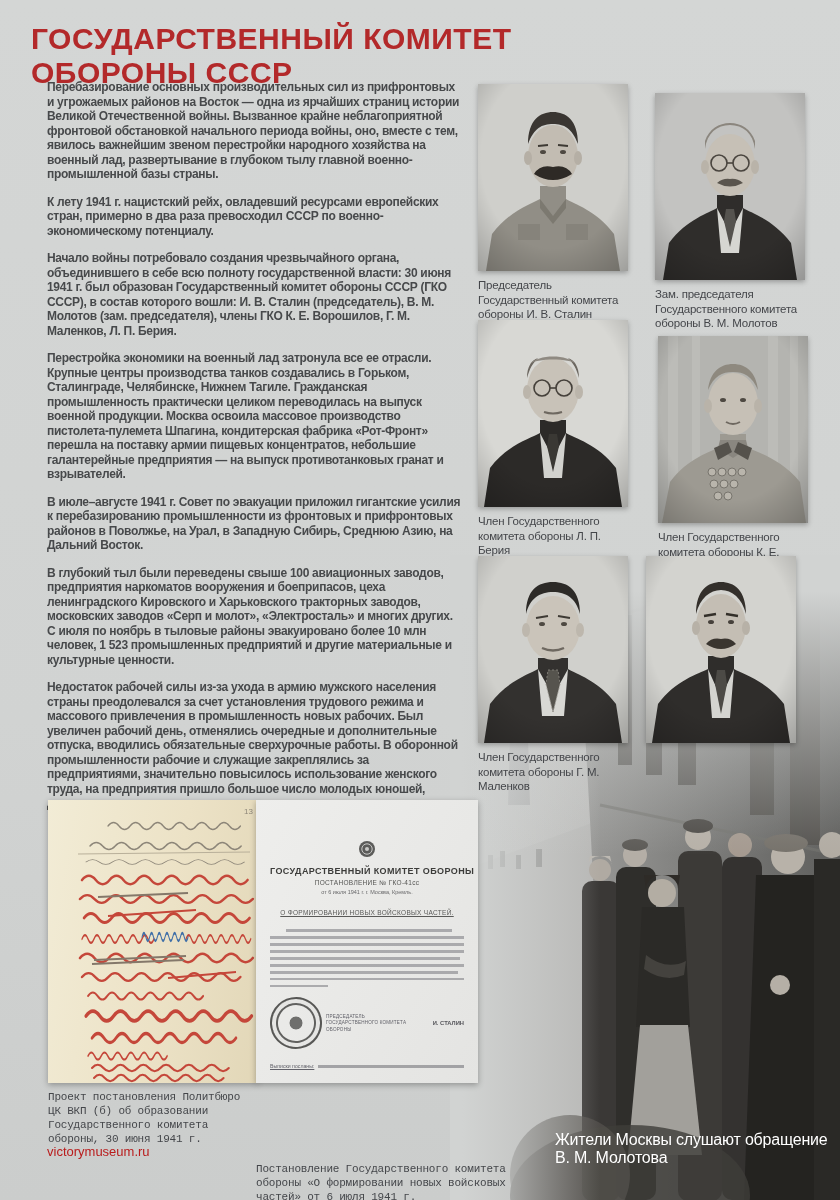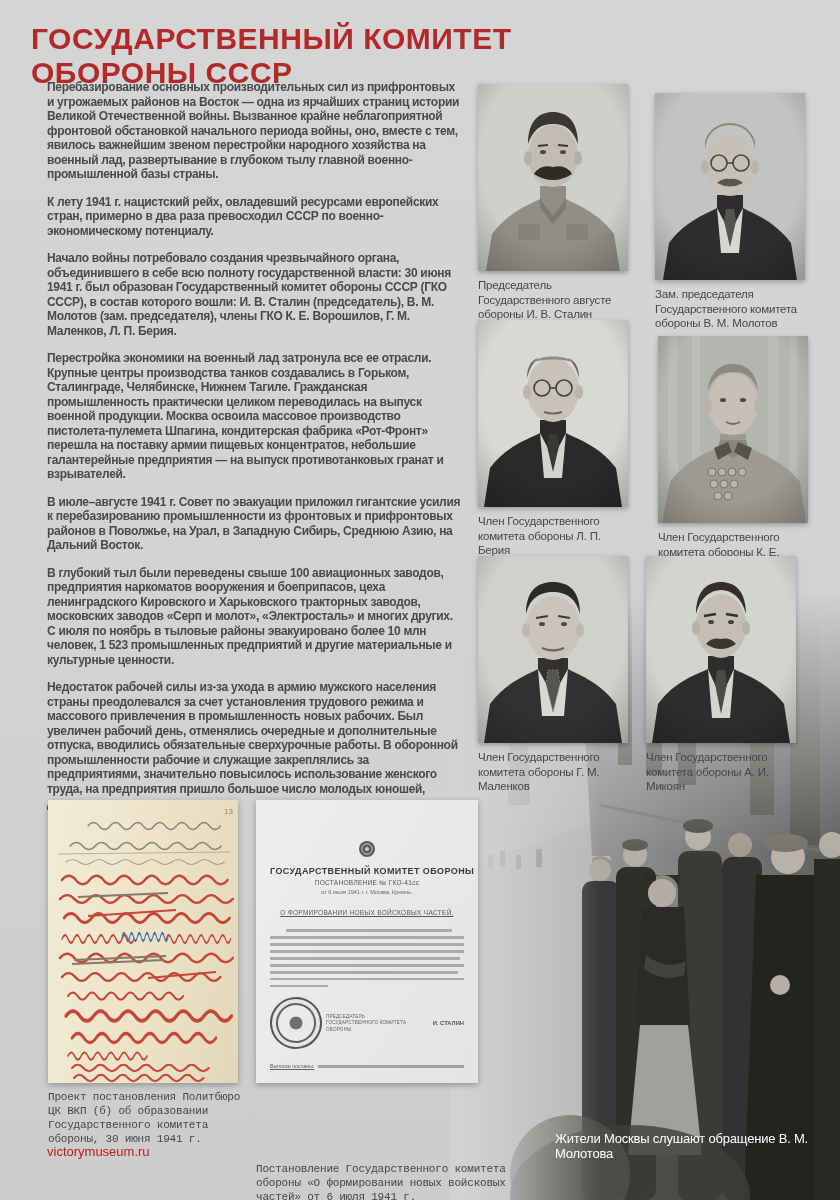--- a/index.html
+++ b/index.html
@@ -40,20 +40,21 @@
 
   
   .doc{position:absolute;z-index:6;box-shadow:0 2px 6px rgba(0,0,0,.3);}
   .doc-caption{
     position:absolute;z-index:6;font-size:11px;line-height:1.28;
     color:#44464a;letter-spacing:-.2px;font-family:Liberation Mono, monospace;
   }
   .paper-draft{
     width:190px;height:283px;
     background:linear-gradient(100deg,#f2ecd6 0%,#ece2c6 55%,#e2d7b8 100%);
+    padding-left:20px;
   }
   .paper-decree{
     width:222px;height:283px;background:linear-gradient(120deg,#eeeeec,#e4e4e2);
     padding:0;box-sizing:border-box;position:relative;color:#4a4a48;
   }
   .decree-inner{position:absolute;inset:0;padding:40px 14px 10px 14px;text-align:center;border-radius:23px;}
   .decree-emblem{margin:0 auto 4px auto;width:18px;height:18px;}
   .decree-h1{font-size:9px;font-weight:bold;letter-spacing:.4px;color:#3c3c3a;white-space:nowrap;}
   .decree-h2{font-size:6.5px;margin-top:3px;color:#555553;letter-spacing:.3px;}
   .decree-h3{font-size:5.5px;margin-top:3px;color:#68686a;}
@@ -81,21 +82,21 @@
   .fade-left{
     position:absolute;left:450px;top:555px;width:150px;height:645px;z-index:2;
     background:linear-gradient(to right,#d1d3d2 8%,rgba(209,211,210,0) 100%);
   }
   .fade-top{
     position:absolute;left:450px;top:555px;width:390px;height:300px;z-index:2;
     background:linear-gradient(to bottom,#d1d3d2 12%,rgba(209,211,210,0) 100%);
   }
   .photo-caption{
     position:absolute;left:555px;top:1131px;z-index:7;
-    color:#ffffff;font-size:13px;letter-spacing:-.2px;
+    color:#ffffff;font-size:16px;letter-spacing:-.2px;
   }
 
   
   .watermark{
     position:absolute;left:47px;top:1144px;z-index:7;
     color:#b91c1c;font-size:13px;
   }
 </style>
 </head>
 <body>
@@ -210,21 +211,21 @@
         <ellipse cx="50" cy="74" rx="4" ry="7" fill="#b5afa5"></ellipse>
           <ellipse cx="100" cy="74" rx="4" ry="7" fill="#b5afa5"></ellipse>
         <path d="M50,60 C50,36 62,28 75,28 C88,28 100,36 100,60 C94,44 86,40 75,40 C64,40 56,44 50,60 Z" fill="#3a3632"></path>
         <ellipse cx="65" cy="68" rx="3" ry="2" fill="#4e4942"></ellipse>
           <ellipse cx="85" cy="68" rx="3" ry="2" fill="#4e4942"></ellipse>
         <path d="M60,62 L70,61 M80,61 L90,62" stroke="#3e3a34" stroke-width="2"></path>
         <path d="M56,90 Q75,102 94,90 Q88,80 75,83 Q62,80 56,90 Z" fill="#2e2a26"></path>
         <rect width="150" height="187" fill="url(#v1)"></rect>
       </svg>
     </div>
-    <figcaption>Председатель Государственного августе обороны И. В. Сталин</figcaption>
+    <figcaption>Председатель Государственный комитета обороны И. В. Сталин</figcaption>
   </figure>
 
   <figure class="portrait" style="left:646px;top:84px;margin:9px">
     <div class="ph">
       <svg width="150" height="187" viewBox="0 0 150 187">
         <rect width="150" height="187" fill="#c3c3c1"></rect>
         <path d="M8,187 L14,150 C32,126 54,120 62,115 L62,102 L88,102 L88,115 C96,120 118,126 136,150 L142,187 Z" fill="#2f2d2b"></path>
         <path d="M62,115 L75,140 L88,115 L84,160 L66,160 Z" fill="#d6d6d2"></path>
         <path d="M71,116 L79,116 L81,128 L75,154 L69,128 Z" fill="#55534f"></path>
         <ellipse cx="75" cy="72" rx="25" ry="31" fill="#c6c0b6"></ellipse>
@@ -334,21 +335,20 @@
         <ellipse cx="50" cy="72" rx="4" ry="7" fill="#b7b1a7"></ellipse>
           <ellipse cx="100" cy="72" rx="4" ry="7" fill="#b7b1a7"></ellipse>
         <path d="M50,58 C50,34 62,26 75,26 C88,26 100,34 100,58 C96,42 86,34 75,34 C64,34 54,42 50,58 Z" fill="#332f2b"></path>
         <ellipse cx="65" cy="66" rx="3" ry="2" fill="#46413b"></ellipse>
           <ellipse cx="85" cy="66" rx="3" ry="2" fill="#46413b"></ellipse>
         <path d="M58,60 L70,58 M80,58 L92,60" stroke="#332f29" stroke-width="2.4"></path>
         <path d="M60,88 Q75,98 90,88 Q84,81 75,83 Q66,81 60,88 Z" fill="#3a352f"></path>
         <rect width="150" height="187" fill="url(#v1)"></rect>
       </svg>
     </div>
-    <figcaption>Член Государственного комитета обороны А. И. Микоян</figcaption>
   </figure>
 
   <div class="doc paper-draft" style="left:48px;top:800px;">
     <svg width="190" height="283" viewBox="0 0 190 283">
       <defs>
         <path id="sq" d="M0,0 q6,-7 12,0 t12,0 t12,0 t12,0 t12,0 t12,0 t12,0 t12,0 t12,0 t12,0 t12,0 t12,0" fill="none"></path>
       </defs>
       <text x="176" y="14" font-size="8" fill="#8d8679">13</text>
       <g stroke="#8d8679" stroke-width="1.4" fill="none" stroke-linecap="round">
         <use href="#sq" transform="translate(40,26) scale(0.92,1)"></use>

